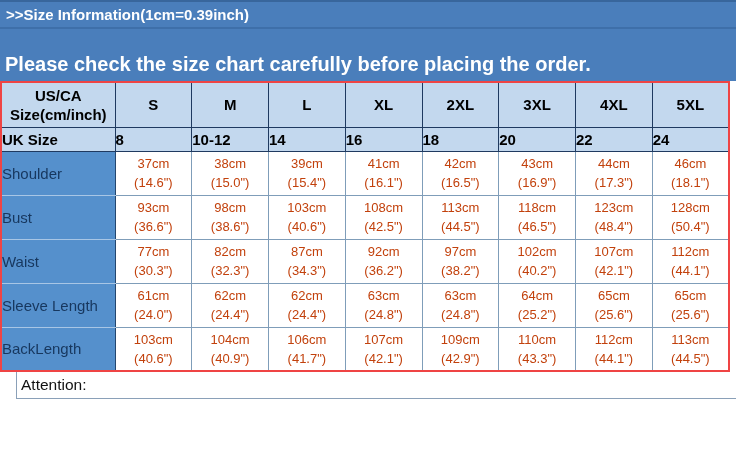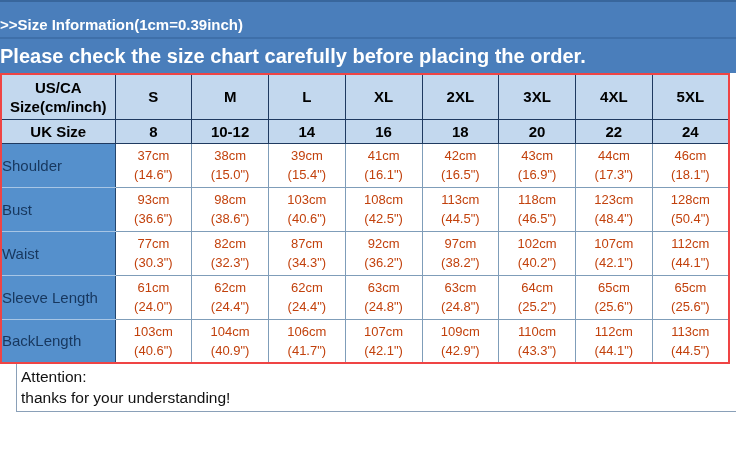--- a/index.html
+++ b/index.html
@@ -12,30 +12,32 @@
   
   .banner {
     width: 736px;
     background: #4a7ebb;
     color: #ffffff;
     border-top: 2px solid #38669c;
   }
   .banner-line1 {
     height: 27px;
     line-height: 26px;
+    padding-left: 6px;
     font-size: 15px;
     font-weight: bold;
     border-bottom: 2px solid #3e6fa9;
-    margin-top: 10px;
   }
   .banner-line2 {
     height: 34px;
     line-height: 34px;
+    padding-left: 5px;
     font-size: 20px;
     font-weight: bold;
+    margin-top: 18px;
   }
   
   table.size-table {
     width: 730px;
     margin: 0 0;
     border-collapse: collapse;
     table-layout: fixed;
     border: 2px solid #ef4444;
   }
   col.first-col { width: 114px; }
@@ -49,21 +51,21 @@
     border: 1px solid #1f3a60;
   }
   tr.header-row th { height: 45px; }
   tr.header-row th.corner { font-size: 15px; line-height: 19px; }
   tr.sys-row th, tr.sys-row td {
     height: 24px;
     background: #c3d8ee;
     font-size: 15px;
     font-weight: bold;
     color: #000000;
-    text-align: center;
+    text-align: left;
     vertical-align: middle;
     border: 1px solid #1f3a60;
   }
   tbody tr.m-row { height: 44px; }
   tbody th.m-label {
     background: #5590cc;
     color: #17375e;
     font-size: 15px;
     font-weight: normal;
     text-align: left;
@@ -316,14 +318,13 @@
         <td class="m-val">
           <div>113cm</div>
           <div>(44.5")</div>
         </td>
       </tr>
     </tbody>
 </table>
 
 <div class="attention">
   <div>Attention:</div>
-  <div>thanks for your understanding!</div>
 </div>
 
 </body></html>

